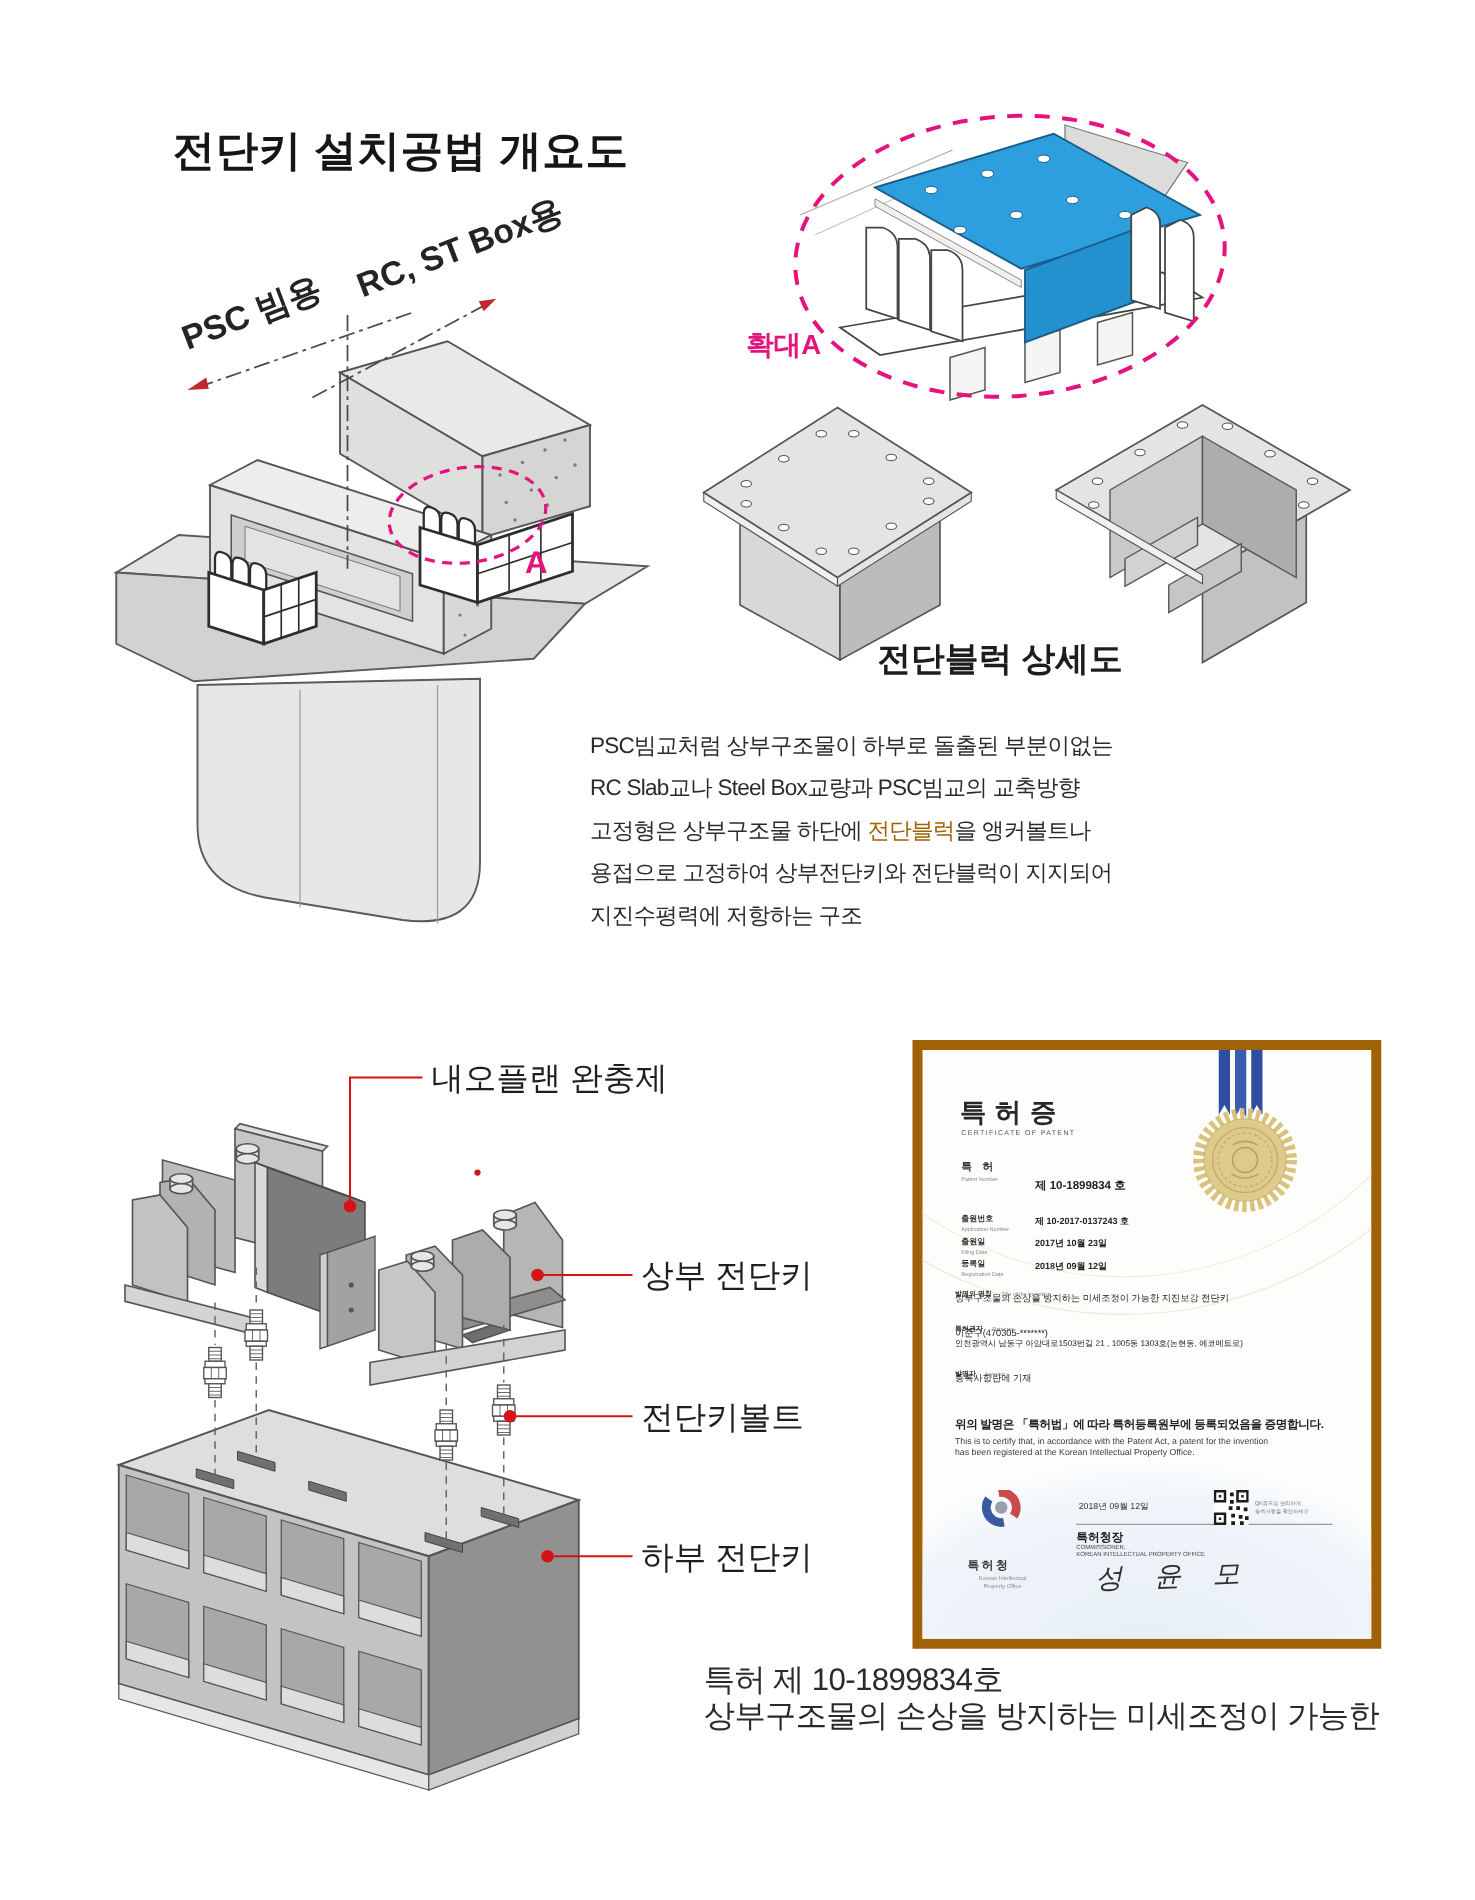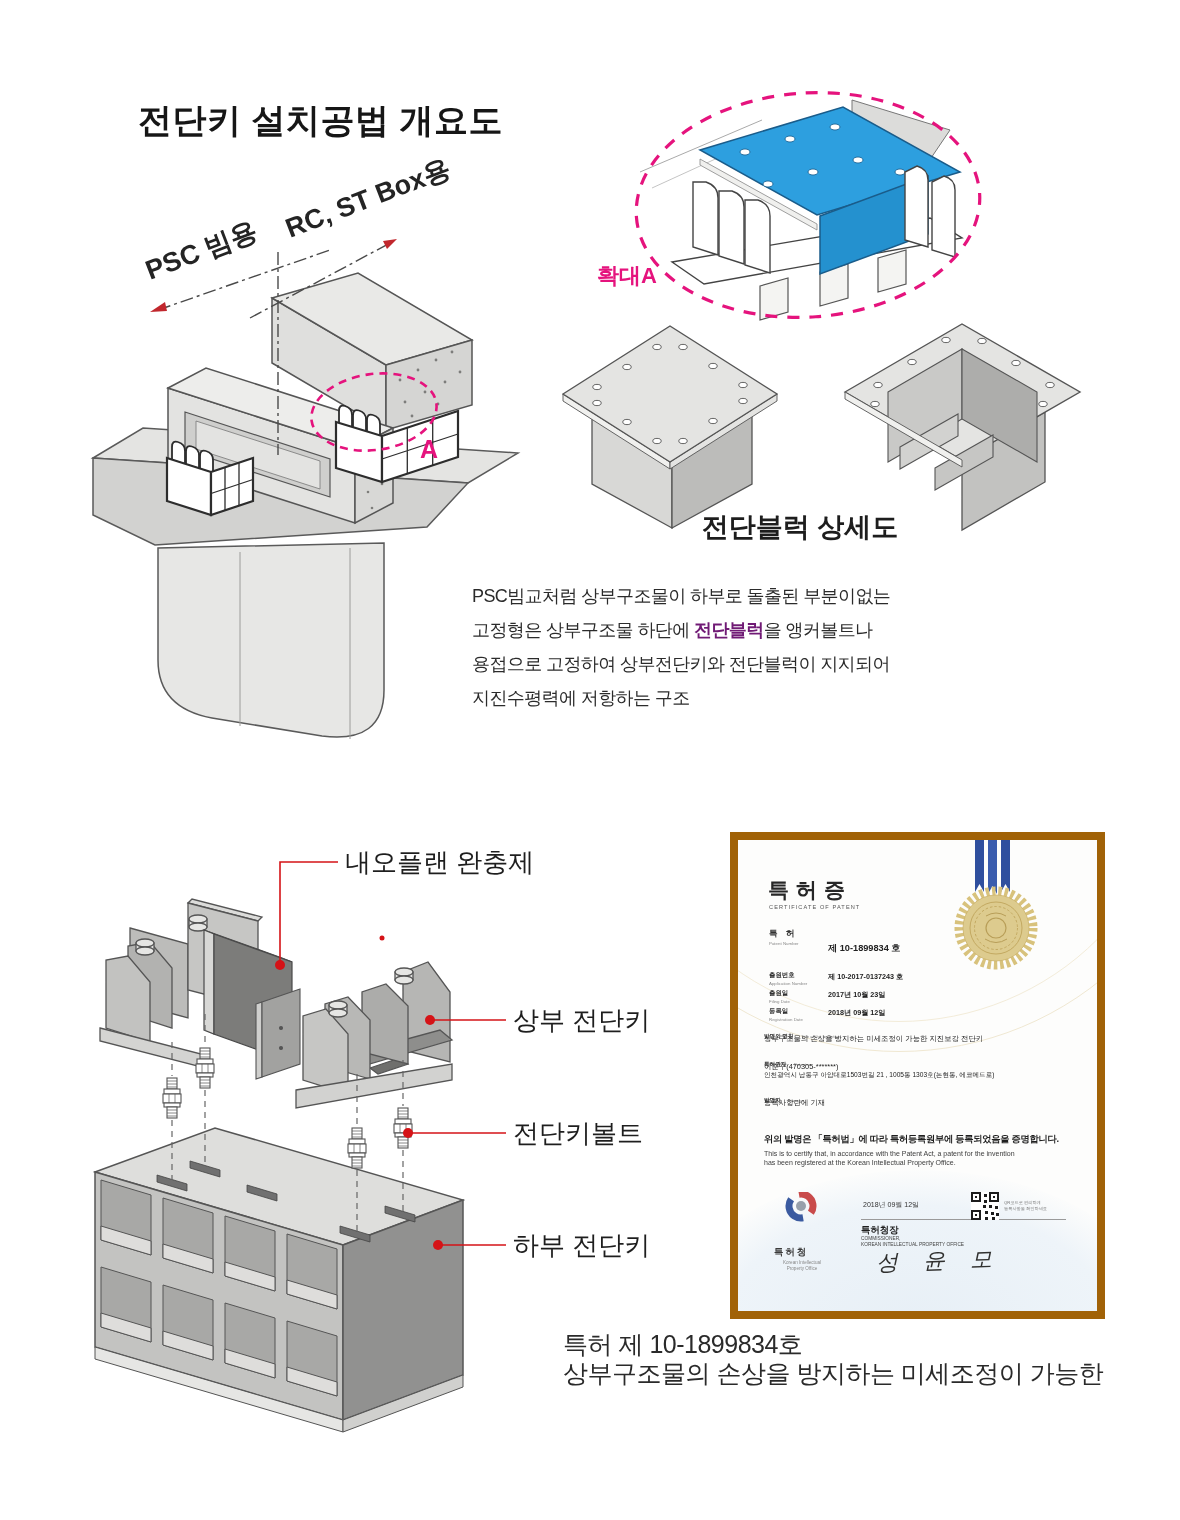--- a/index.html
+++ b/index.html
@@ -2,21 +2,21 @@
 <html><head>
 <meta charset="utf-8">
 <style>
   html,body{margin:0;padding:0;background:#ffffff;}
   #page{position:relative;width:1180px;height:1520px;background:#ffffff;overflow:hidden;
         font-family:"Liberation Sans", sans-serif;color:#222;}
   .abs{position:absolute;}
   #doc-title{left:98px;top:98px;font-size:34px;font-weight:800;color:#161616;letter-spacing:0.5px;margin-left:40px;}
   
   #description{left:472px;top:579px;font-size:18px;line-height:34px;color:#2b2b2b;letter-spacing:-0.6px;white-space:nowrap;}
-  #description b{font-weight:700;color:#701a75;}
+  #description b{font-weight:400;color:#a16207;}
   
   #patent-caption{left:563px;top:1330px;font-size:25px;line-height:28.5px;color:#2a2a2a;letter-spacing:-0.5px;white-space:nowrap;}
   
   #certificate{left:730px;top:832px;width:359px;height:471px;border:8px solid #a16207;background:#fdfdfc;overflow:hidden;}
   #certificate .dec-globe{position:absolute;left:-70px;top:330px;width:500px;height:320px;border-radius:50%;
       background:radial-gradient(ellipse at center, #e7eff6 0%, #eef4f9 55%, rgba(255,255,255,0) 72%);}
   #certificate .dec-arc1{position:absolute;left:-160px;top:-430px;width:640px;height:640px;border-radius:50%;border:1px solid #f0e8d2;}
   #certificate .dec-arc2{position:absolute;left:-120px;top:-380px;width:560px;height:560px;border-radius:50%;border:1px solid #f3ecd9;}
   .cert-title{left:30px;top:36px;font-size:21px;font-weight:800;letter-spacing:7px;color:#262626;}
   .cert-subtitle{left:31px;top:64px;font-size:5.6px;letter-spacing:1.1px;color:#555;}
@@ -210,20 +210,21 @@
           <ellipse cx="1050" cy="385" rx="4.2" ry="2.6"></ellipse>
         <ellipse cx="1043" cy="404" rx="4.2" ry="2.6"></ellipse>
           <ellipse cx="875" cy="404" rx="4.2" ry="2.6"></ellipse>
       </g>
     </g>
     <text x="800" y="536" text-anchor="middle" font-size="27" font-weight="800" fill="#1d1d1d">전단블럭 상세도</text>
   </svg>
 
   <div class="abs" id="description">
     <div>PSC빔교처럼 상부구조물이 하부로 돌출된 부분이없는</div>
+    <div>RC Slab교나 Steel Box교량과 PSC빔교의 교축방향</div>
     <div><span>고정형은 상부구조물 하단에 </span><b>전단블럭</b><span>을 앵커볼트나</span></div>
     <div>용접으로 고정하여 상부전단키와 전단블럭이 지지되어</div>
     <div>지진수평력에 저항하는 구조</div>
   </div>
 
   <svg class="abs" style="left:80px;top:830px;" width="600" height="640" viewBox="80 830 600 640">
 
     <g stroke="#555">
       <polygon points="95,1172 215,1128 463,1200 343,1245" fill="#dededc" stroke-width="1.5"></polygon>
       <polygon points="95,1172 343,1245 343,1420 95,1347" fill="#c3c3c1" stroke-width="1.5"></polygon>

